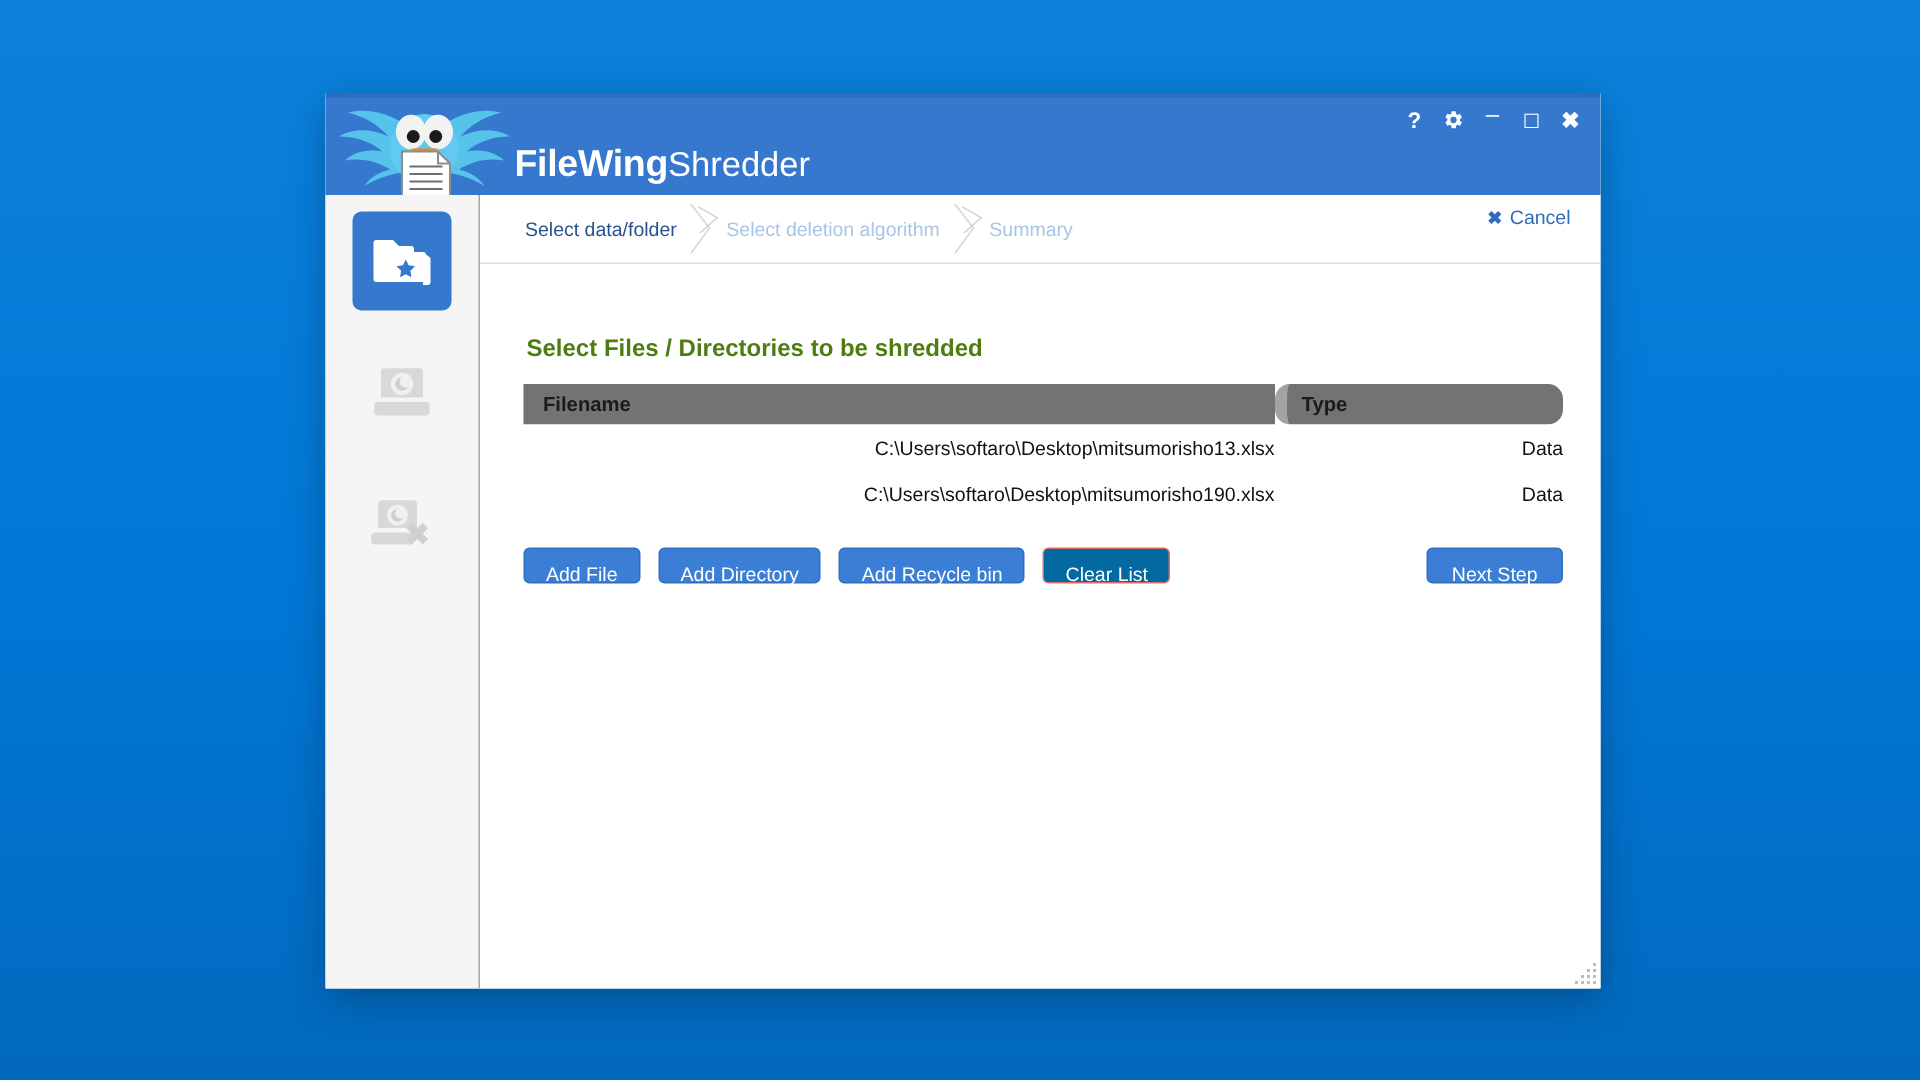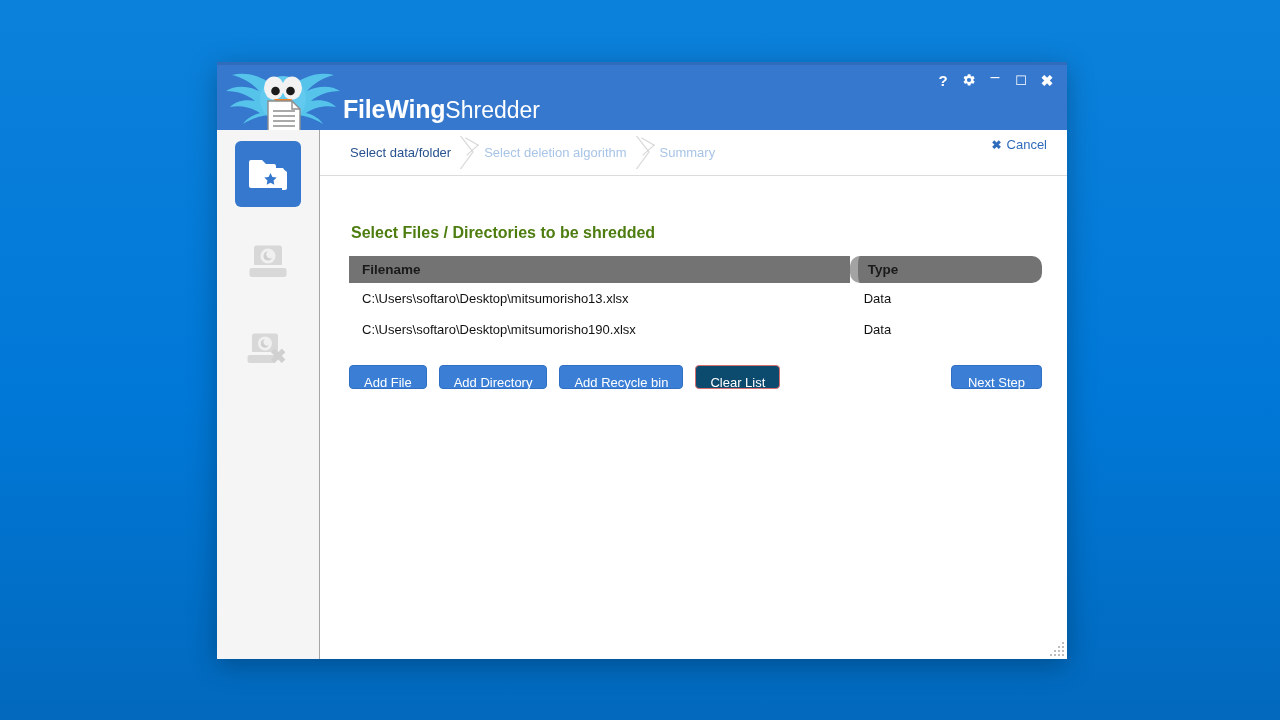--- a/index.html
+++ b/index.html
@@ -223,20 +223,21 @@
   .file-table tbody td {
     font-size: 13px;
     color: #111111;
     padding: 8px 0 8px 13px;
     height: 29px;
     box-sizing: border-box;
     background: #ffffff;
     white-space: nowrap;
     overflow: hidden;
     text-overflow: ellipsis;
+    text-align: right;
   }
   .file-table tbody td.col-type { padding-left: 14px; }
 
   
   .btn-row {
     display: flex;
     align-items: center;
     margin-top: 20px;
     position: relative;
   }
@@ -249,21 +250,21 @@
     border-radius: 4px;
     padding: 0 14px;
     height: 24px;
     line-height: 34px;
     margin-right: 12px;
     cursor: pointer;
     box-sizing: border-box;
     white-space: nowrap;
   }
   .btn.danger {
-    background: #0c4a6e;
+    background: #0369a1;
     border-color: #d86f6e;
   }
   .btn.next {
     position: absolute;
     right: 0;
     margin-right: 0;
     padding: 0 16px;
   }
 
   

